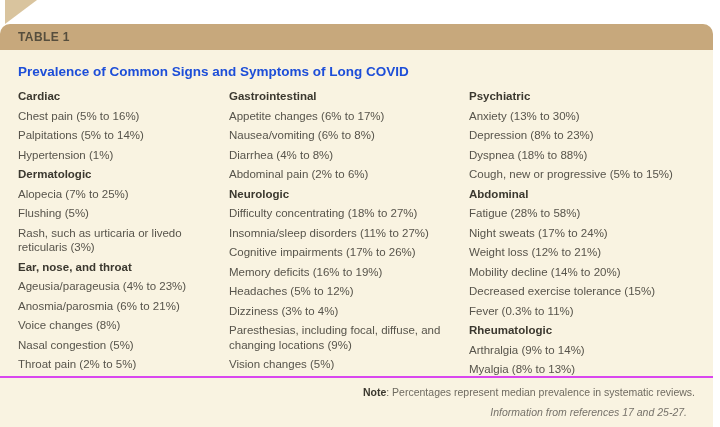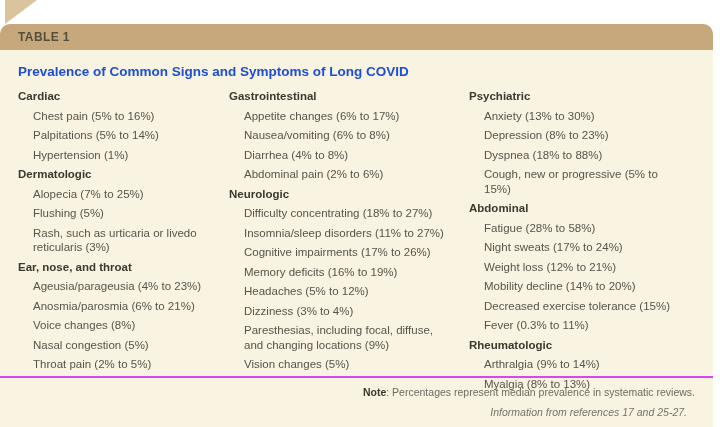--- a/index.html
+++ b/index.html
@@ -50,21 +50,21 @@
   .col-3 { width: 234px; }
   .section-heading {
     font-size: 11.5px; font-weight: bold;
     color: #3b382f;
     line-height: 14.5px; margin: 0 0 5px 0;
   }
   .item {
     font-size: 11.5px;
     color: #57544b;
     line-height: 14.5px;
-    margin: 0 16px 5px 15px;
+    margin: 0 16px 5px 0;
   }
   .footer {
     position: absolute; left: 0; right: 0; bottom: 0;
     border-top: 2px solid #d946ef;
     padding: 8px 18px 10px 18px;
     border-radius: 0 0 10px 10px;
     text-align: right;
   }
   .note {
     font-size: 10.5px; color: #6e6a60;

